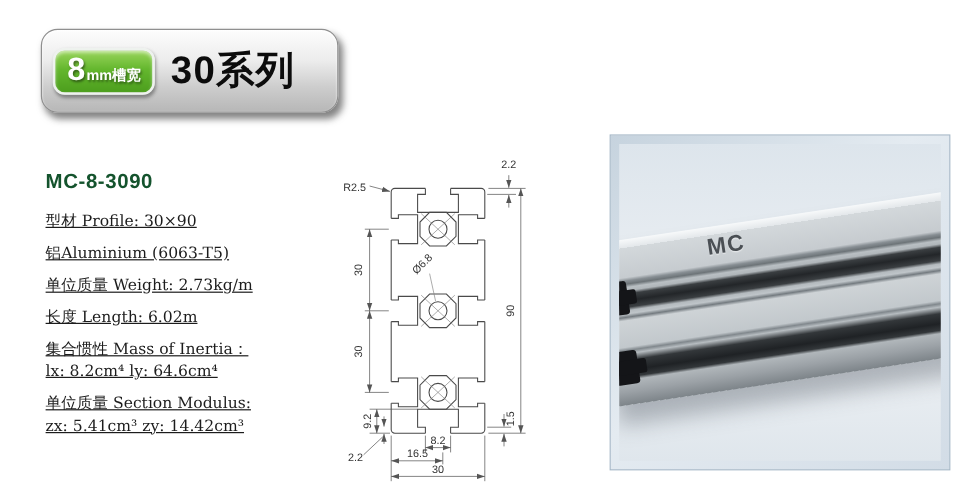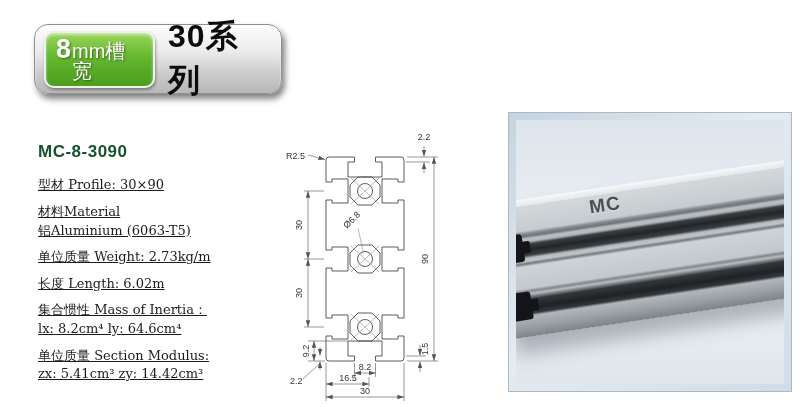--- a/index.html
+++ b/index.html
@@ -11,21 +11,21 @@
          background:linear-gradient(180deg,#fdfdfd 0%,#ececec 38%,#cdcdcd 70%,#b7b7b7 100%);
          border:1px solid #8f8f8f;
          box-shadow:3px 5px 6px rgba(30,30,30,.55), inset 0 1px 2px #ffffff;
          display:flex;align-items:center;padding:0 12px 0 9px;box-sizing:border-box;}
   .slot-pill{background:linear-gradient(180deg,#9ad55c 0%,#64b72e 45%,#4c9e1d 100%);
          border:2px solid #eef2ee;border-radius:10px;color:#fff;
          padding:3px 10px 5px 10px;display:flex;align-items:baseline;
          text-shadow:1px 1px 2px rgba(0,0,0,.45);
          box-shadow:inset 0 2px 3px rgba(255,255,255,.55),1px 2px 3px rgba(0,0,0,.35);}
   .slot-num{font-size:27px;font-weight:bold;line-height:1;}
-  .slot-unit{font-size:20px;font-weight:normal;line-height:1;margin-left:1px;}
+  .slot-unit{font-size:12px;font-weight:bold;line-height:1;margin-left:1px;}
   .series-title{font-size:32px;font-weight:900;color:#0c0c0c;margin-left:13px;letter-spacing:1px;}
 
   
   .specs{position:absolute;left:38px;top:142px;width:245px;
          font-family:"DejaVu Serif","Liberation Serif",serif;
          font-size:13px;color:#1c1c1c;line-height:1.2;}
   .model{font-family:"Liberation Sans",sans-serif;color:#14532d;font-size:17px;
          font-weight:bold;letter-spacing:.5px;margin:0 0 15px 0;}
   .spec-group{margin:0 0 11px 0;text-decoration:underline;}
   .spec-line{display:block;margin:0 0 3px 0;}
@@ -80,21 +80,20 @@
     </div>
     <div class="series-title">30系列</div>
   </div>
 
   <div class="specs">
     <p class="model">MC-8-3090</p>
     <div class="spec-group">
       <span class="spec-line">型材 Profile: 30×90</span>
     </div>
     <div class="spec-group">
-      <span class="spec-line">材料Material</span>
       <span class="spec-line">铝Aluminium (6063-T5)</span>
     </div>
     <div class="spec-group">
       <span class="spec-line">单位质量 Weight: 2.73kg/m</span>
     </div>
     <div class="spec-group">
       <span class="spec-line">长度 Length: 6.02m</span>
     </div>
     <div class="spec-group">
       <span class="spec-line">集合惯性  Mass of Inertia：</span>

